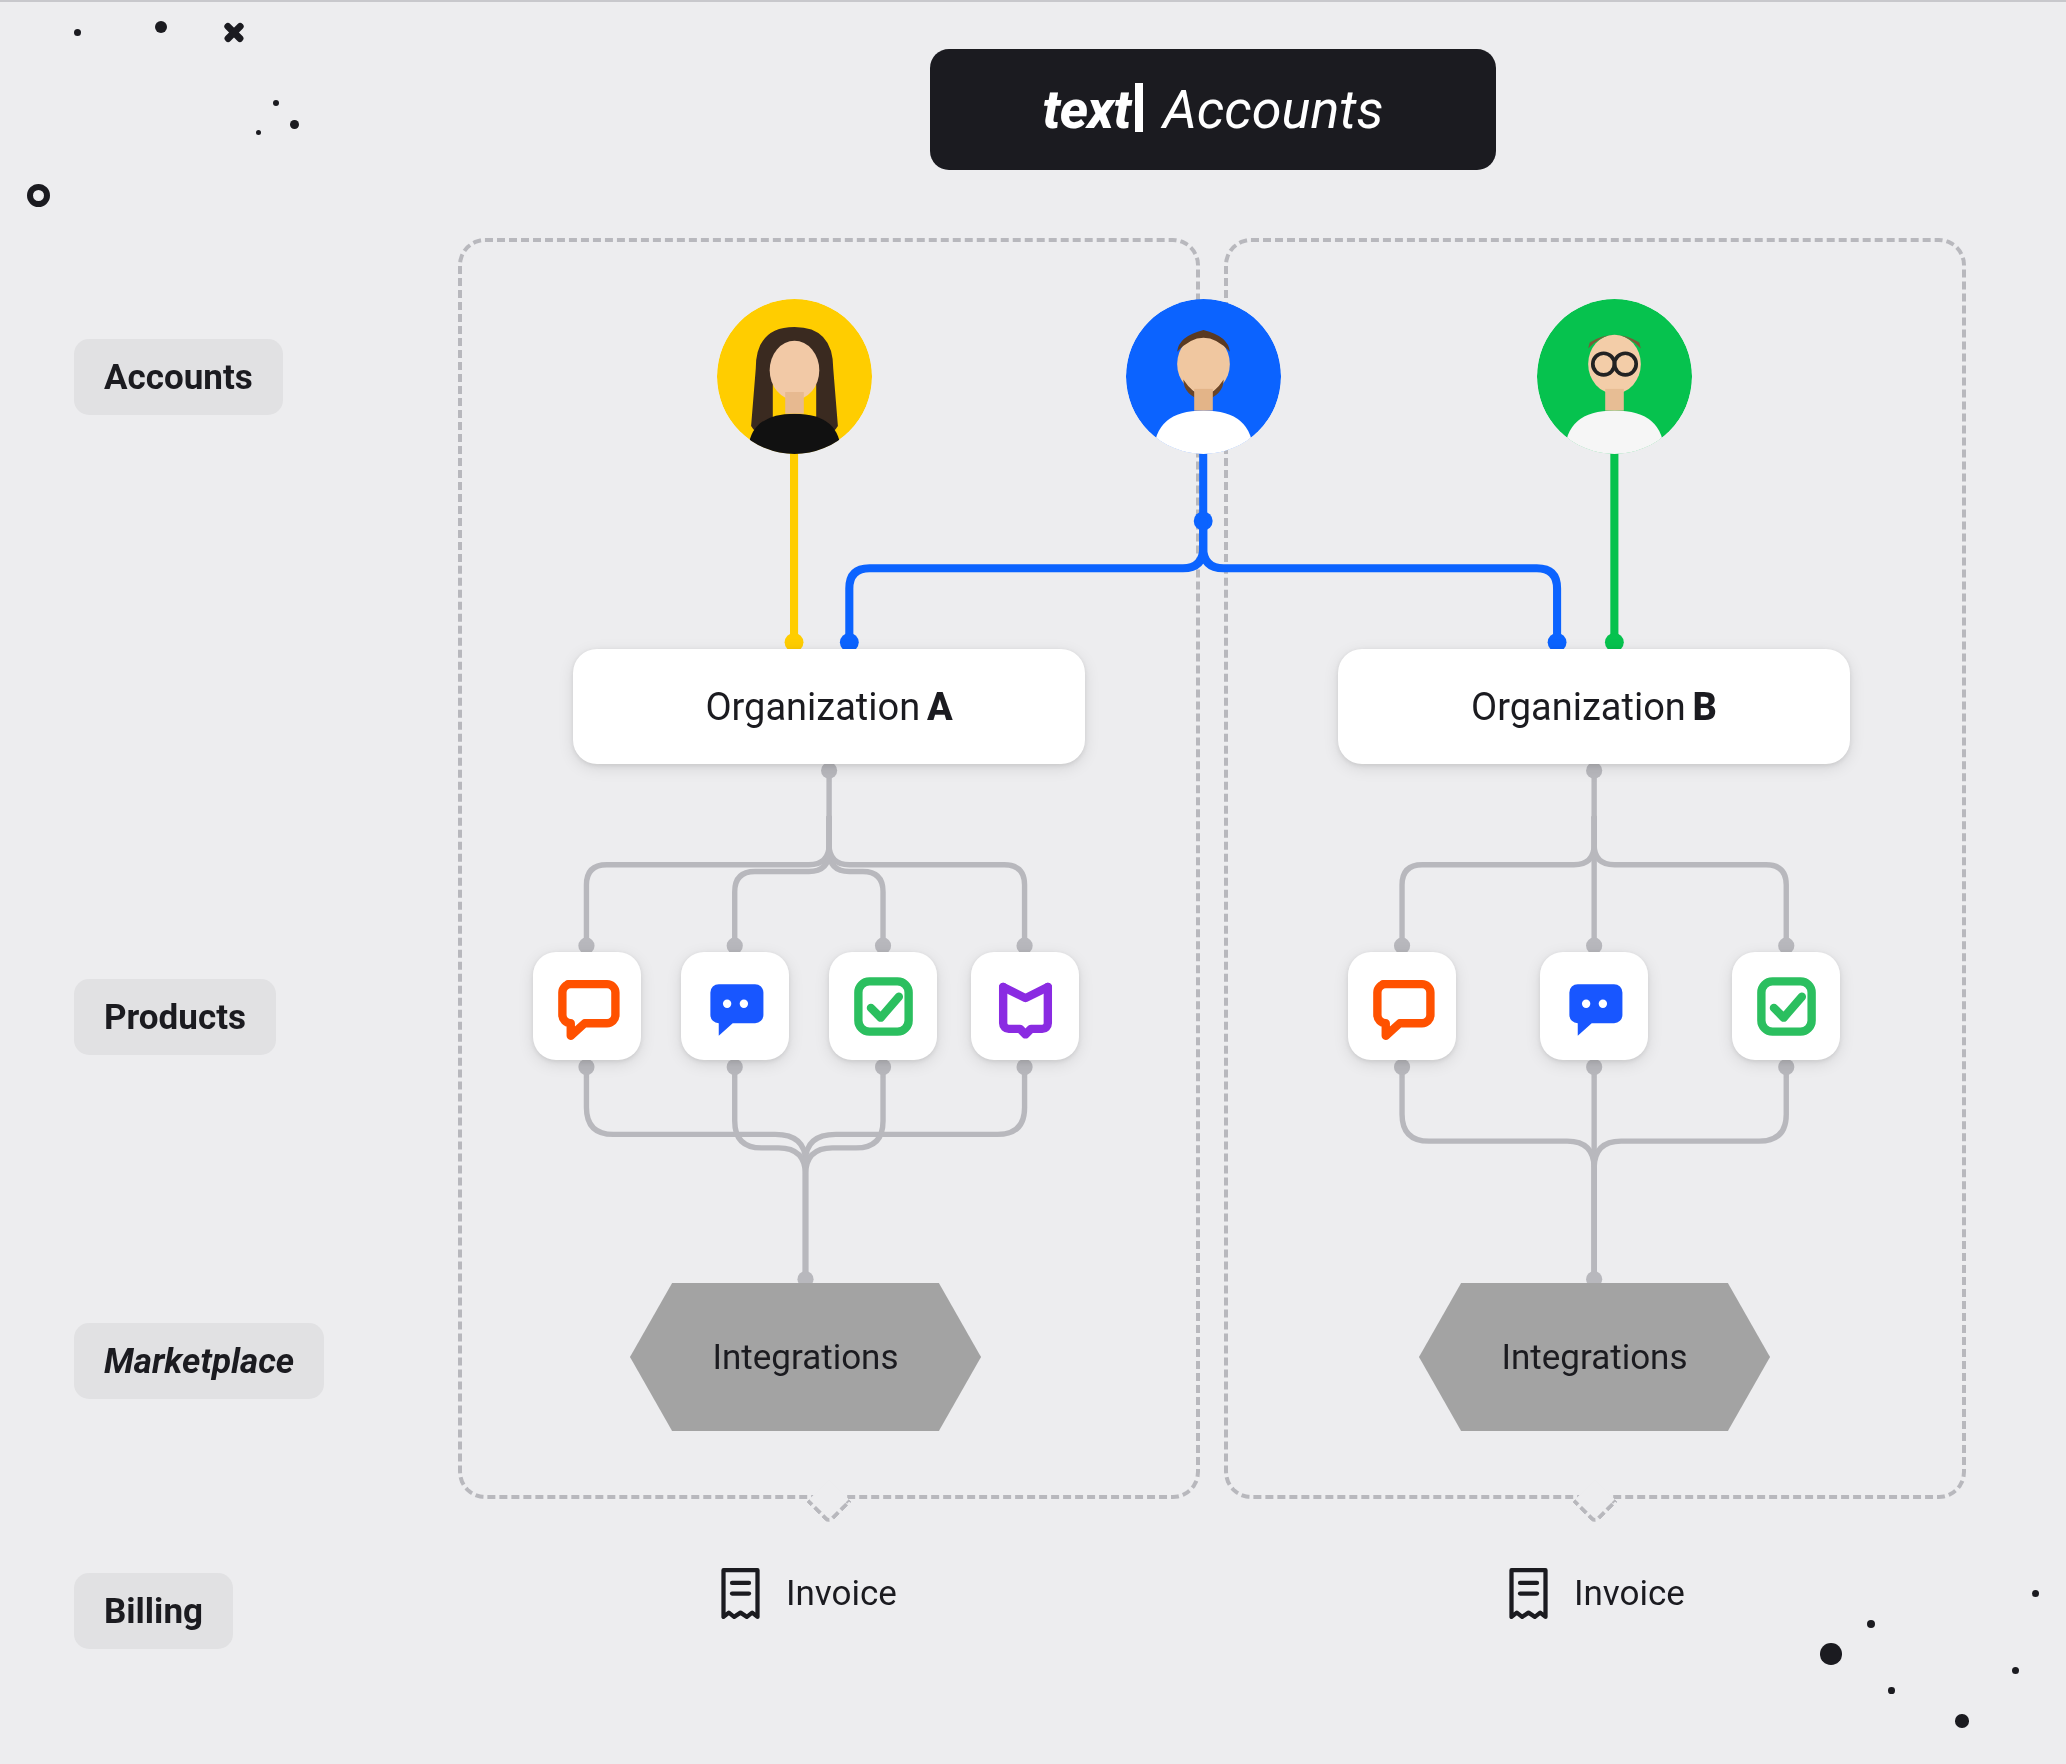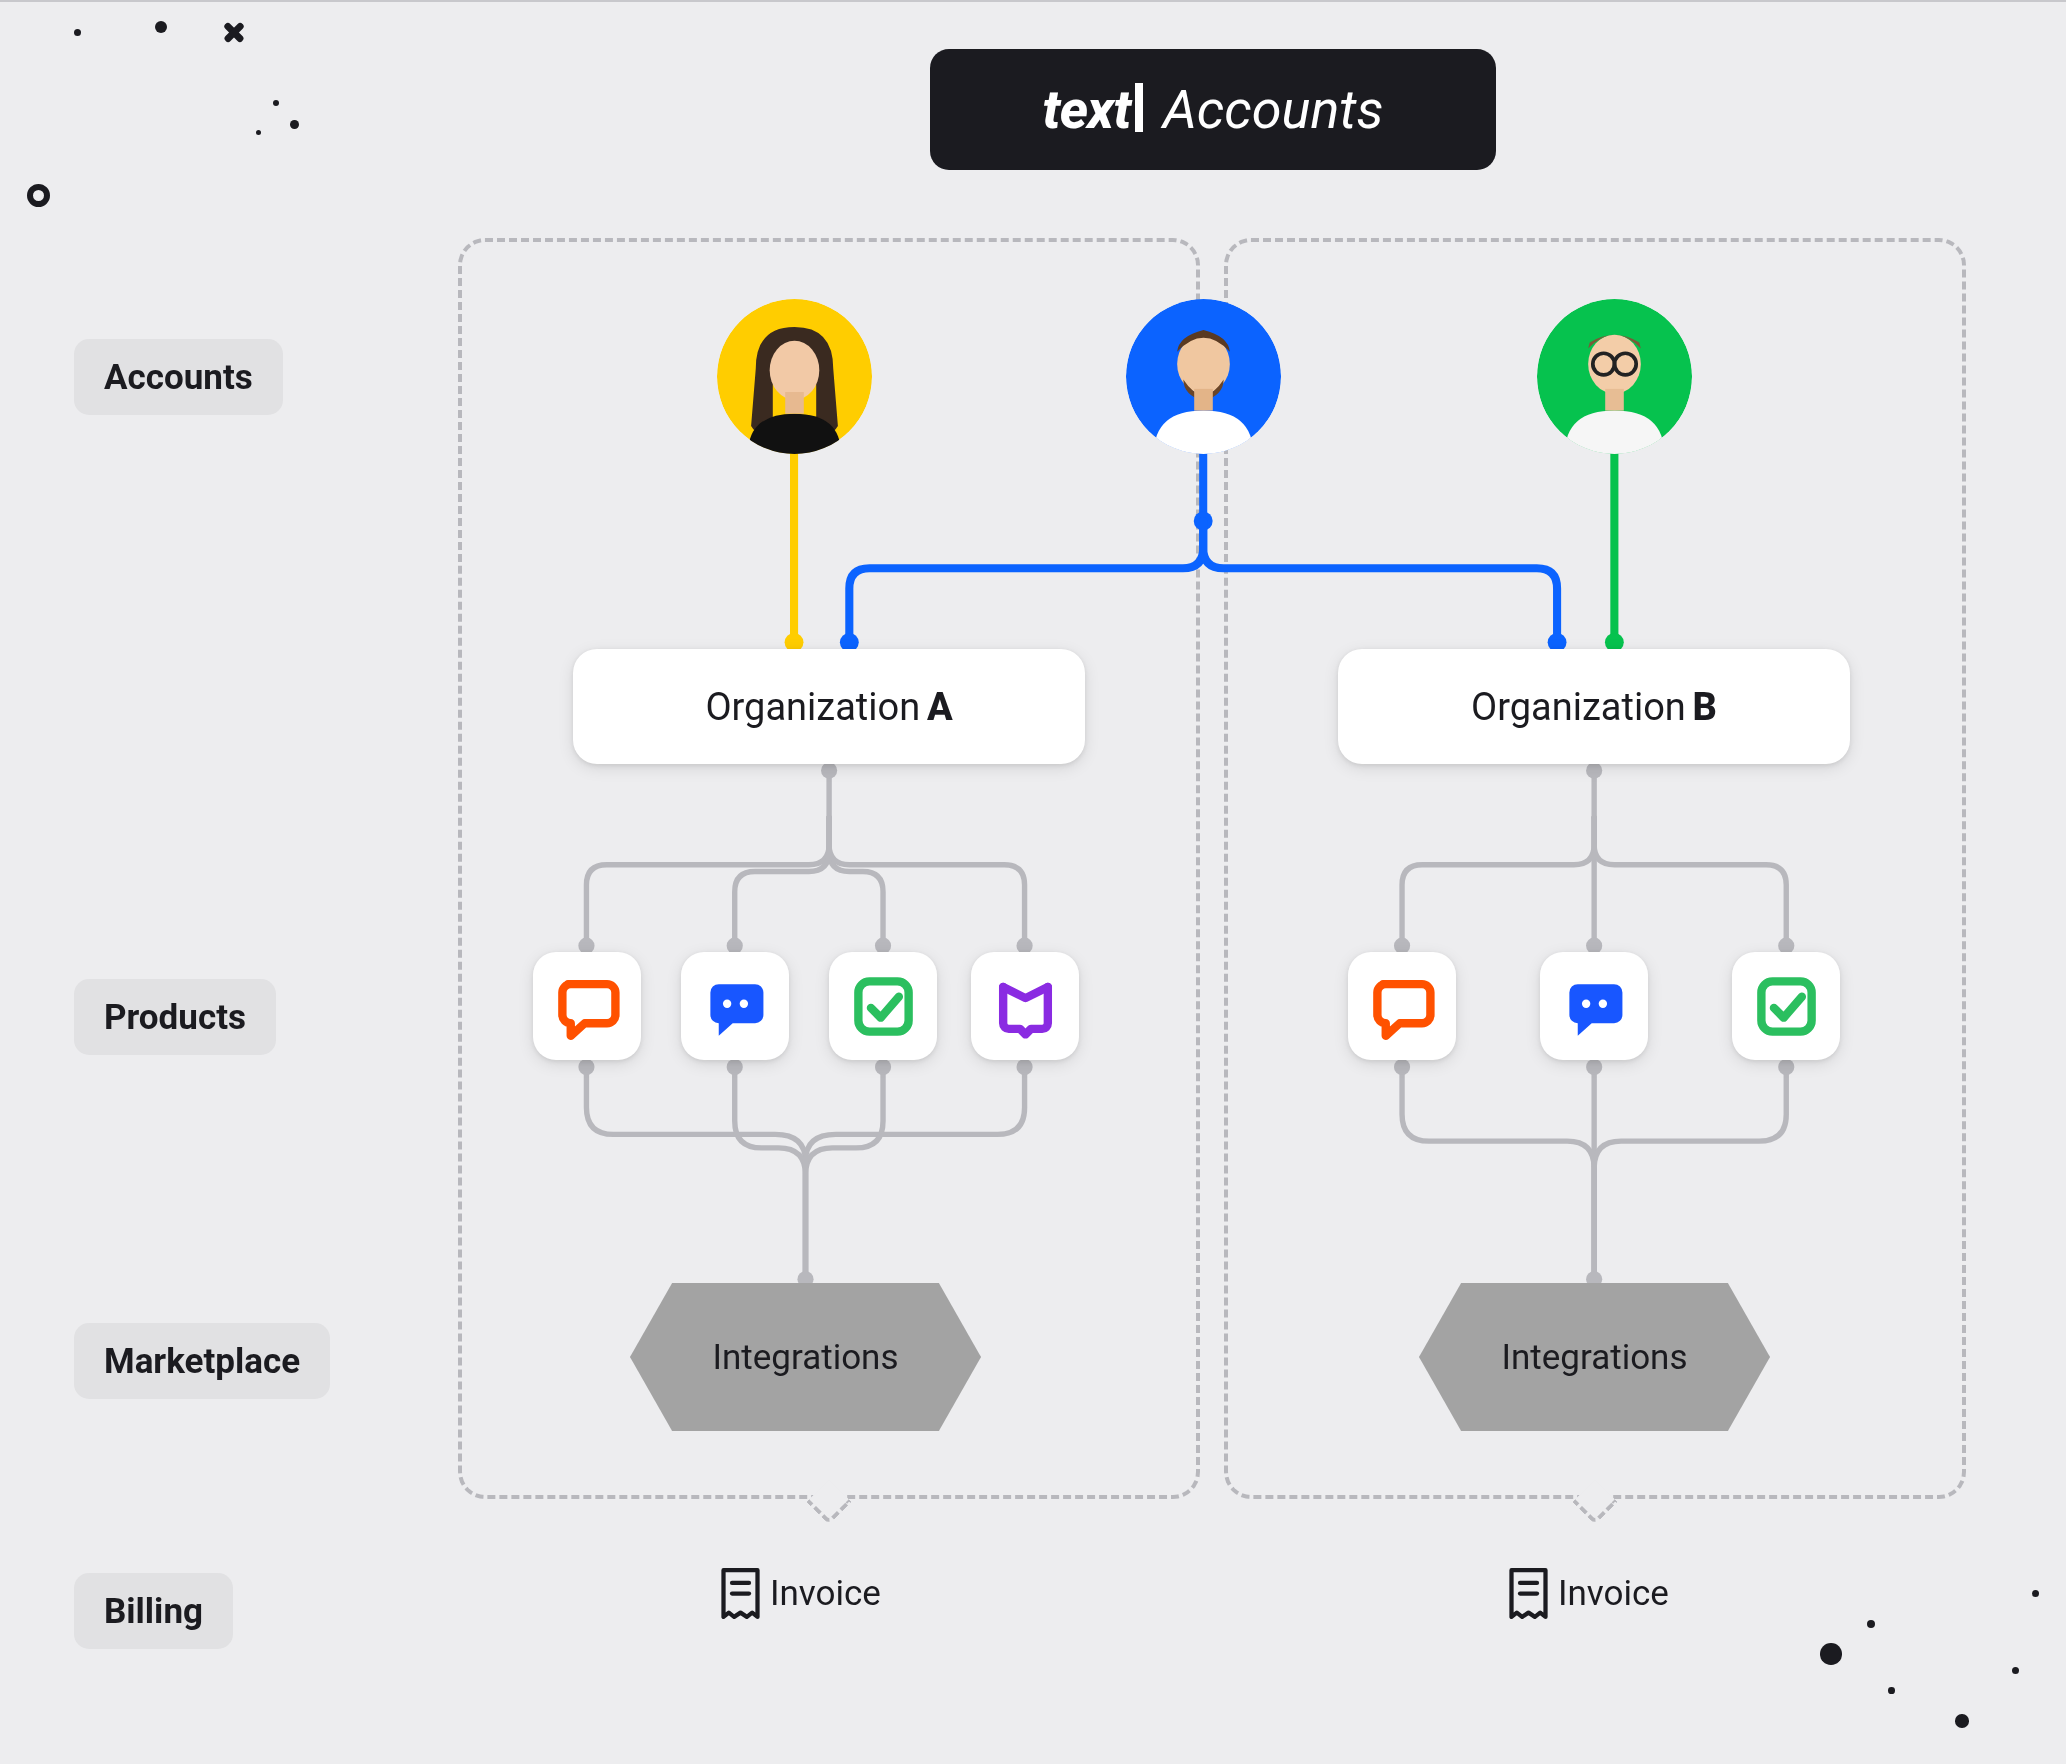--- a/index.html
+++ b/index.html
@@ -123,21 +123,21 @@
     font-size: 35px;
     color: #1b1b20;
     box-shadow: 0 4px 16px rgba(0,0,0,0.10), 0 1.3px 4px rgba(0,0,0,0.08);
     clip-path: polygon(12% 0%, 88% 0%, 100% 50%, 88% 100%, 12% 100%, 0% 50%);
   }
 
   
   .invoice {
     position: absolute;
     top: 1563px;
-    display: flex; align-items: center; gap: 4px;
+    display: flex; align-items: center; gap: 20px;
     font-size: 35px;
     color: #1b1b20;
   }
   .invoice svg { width: 51px; height: 57px; }
 
   
   svg.connectors {
     position: absolute;
     left: 0; top: 0;
     width: 2066px; height: 1764px;
@@ -179,21 +179,21 @@
 
   <div class="dashed-panel panel-a">
     <div class="dashed-pointer"></div>
   </div>
   <div class="dashed-panel panel-b">
     <div class="dashed-pointer"></div>
   </div>
 
   <div class="row-label" style="top:337px;">Accounts</div>
   <div class="row-label" style="top:977px;">Products</div>
-  <div class="row-label" style="top:1321px;">Marketplace</div>
+  <div class="row-label" style="top:1321px;font-style:italic;">Marketplace</div>
   <div class="row-label" style="top:1571px;">Billing</div>
 
   <svg class="connectors" viewBox="0 0 3065 2617">
 
     <g stroke="#b8b8bd" stroke-width="8" fill="none" stroke-linecap="round">
       <line x1="1230" y1="1130" x2="1230" y2="1210"></line>
 
       <path d="M1230 1210 L1230 1250 Q1230 1280 1200 1280 L900 1280 Q870 1280 870 1310 L870 1410"></path>
       <path d="M1230 1210 L1230 1260 Q1230 1290 1200 1290 L1120 1290 Q1090 1290 1090 1320 L1090 1410"></path>
       <path d="M1230 1210 L1230 1260 Q1230 1290 1260 1290 L1280 1290 Q1310 1290 1310 1320 L1310 1410"></path>

